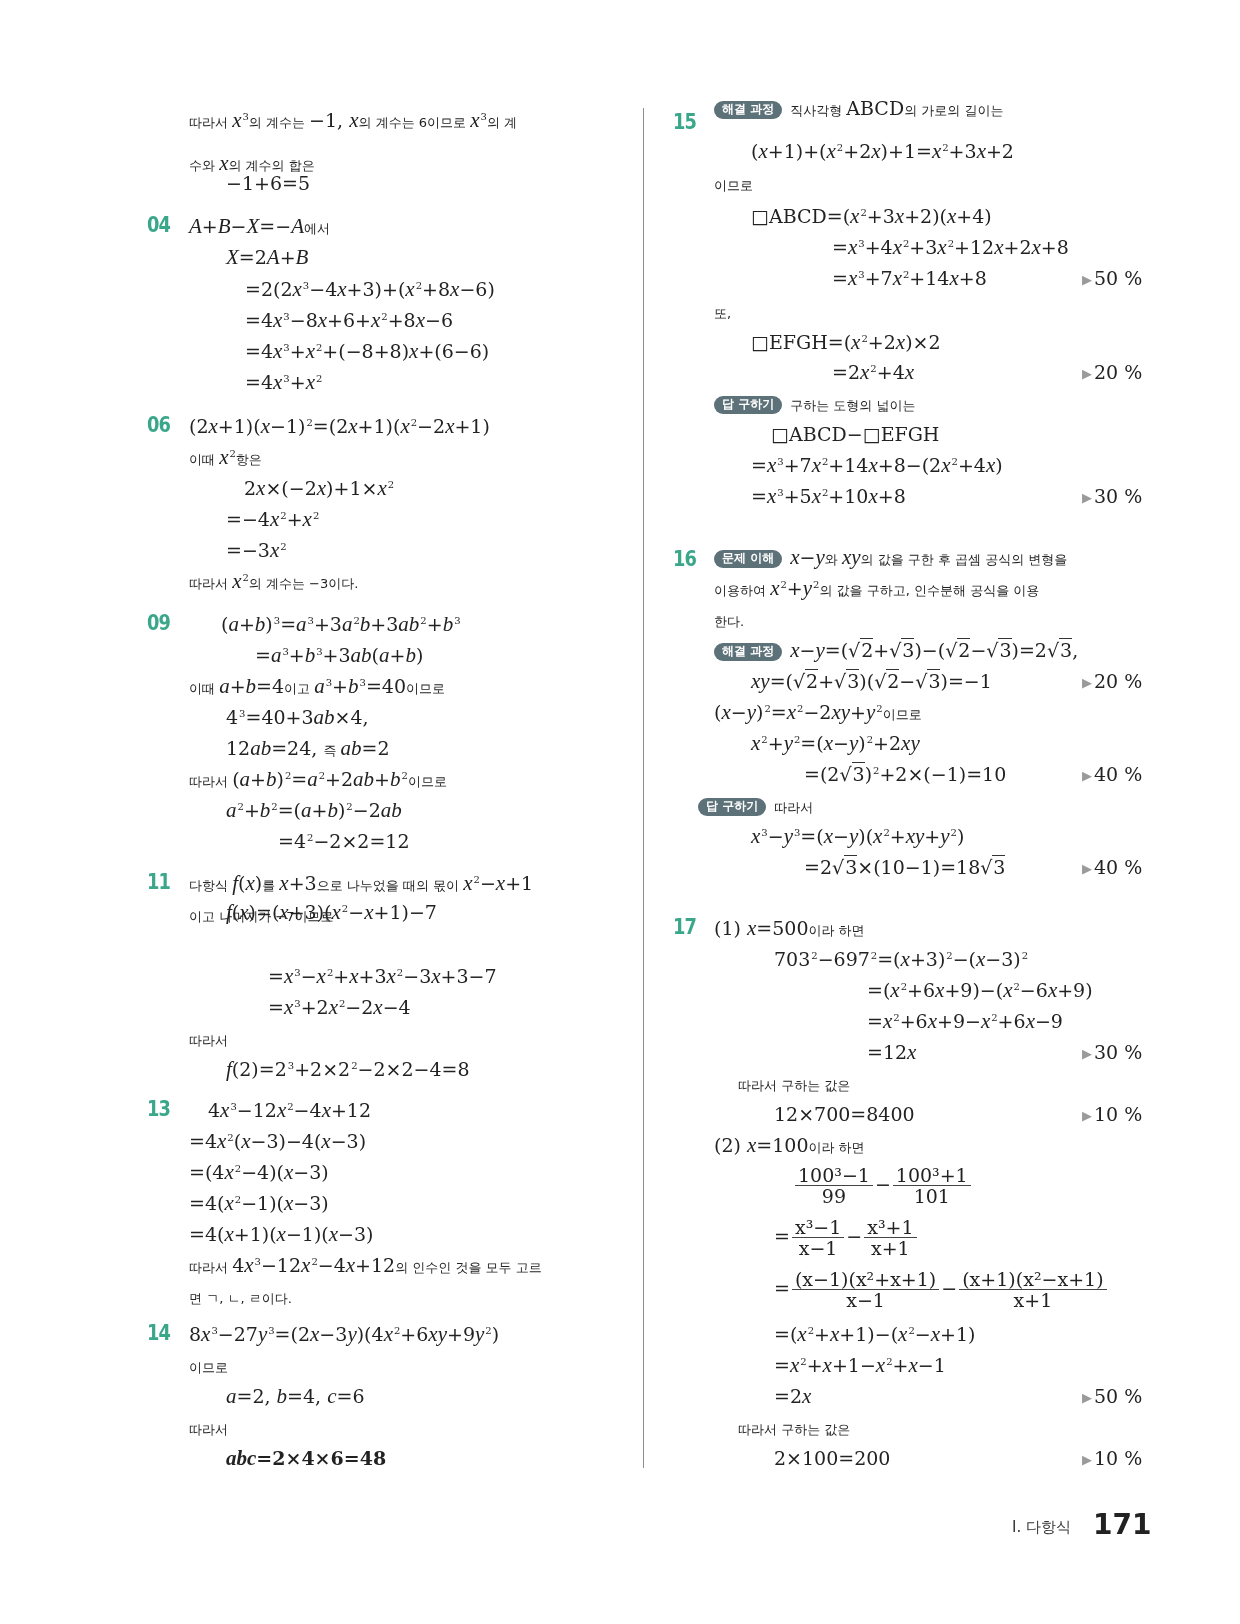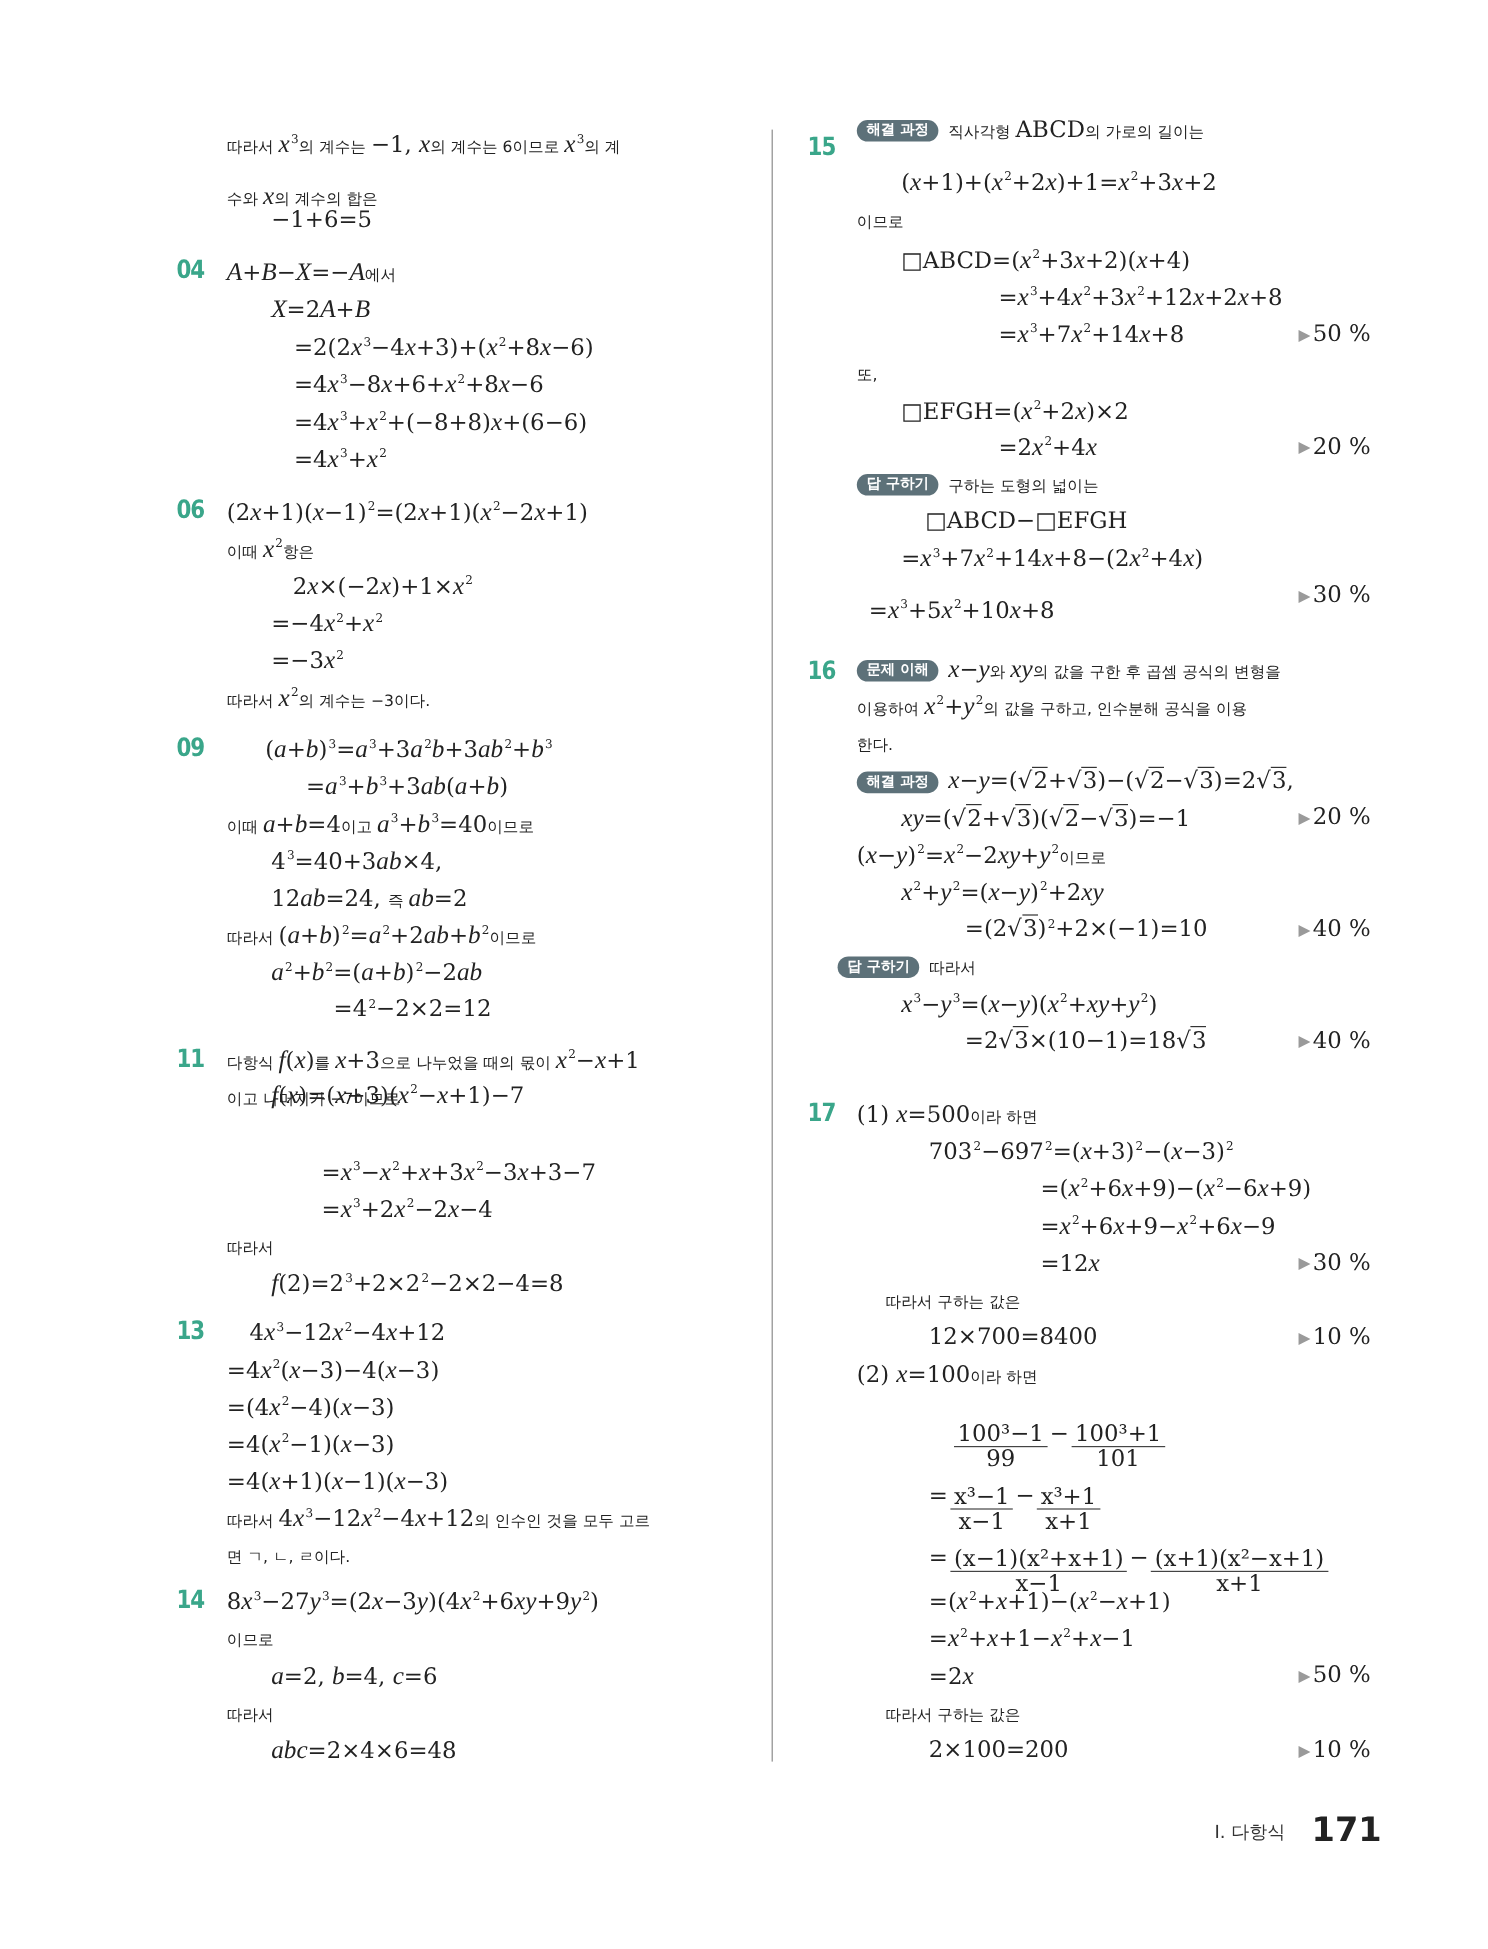--- a/index.html
+++ b/index.html
@@ -12,21 +12,21 @@
   .line i { font-style:italic; font-family:"Liberation Serif","DejaVu Serif",serif; font-size:21px; }
   .line sup { font-size:10px; vertical-align:top; position:relative; top:-3px; margin-left:1px; }
   .qnum { position:absolute; font-family:"DejaVu Sans","Liberation Sans",sans-serif; font-weight:bold;
           font-size:21px; color:#3aa68a; letter-spacing:-1px; transform:scaleX(0.85); transform-origin:left; }
   .badge { display:inline-block; background:#5d7179; color:#fff; border-radius:10px;
            font-family:"DejaVu Sans","Liberation Sans",sans-serif; font-weight:bold; font-size:12px;
            padding:1px 8px 2px 8px; margin-right:8px; vertical-align:2px; line-height:15px; }
   .score { position:absolute; white-space:nowrap; font-size:19px; line-height:24px; }
   .score .tri { color:#9a9a9a; font-size:13px; margin-right:2px; vertical-align:1px; }
   .frac { display:inline-block; vertical-align:middle; text-align:center; margin:0 2px; }
-  .frac .num { display:block; border-bottom:1px solid #444; padding:0 3px; line-height:20px;margin-top:20px; }
+  .frac .num { display:block; border-bottom:1px solid #444; padding:0 3px; line-height:20px; }
   .frac .den { display:block; line-height:20px; }
   .sqrt { border-top:1px solid #333; padding-left:1px; }
   .footer-sec { position:absolute; left:1012px; top:1518px; font-family:"DejaVu Sans","Liberation Sans",sans-serif;
                 font-size:15px; color:#333; }
   .footer-num { position:absolute; left:1093px; top:1508px; font-family:"DejaVu Sans","Liberation Sans",sans-serif;
                 font-size:28px; font-weight:bold; color:#222; }
 </style>
 </head>
 <body>
 
@@ -78,34 +78,34 @@
       <div class="line" style="left: 189px; top: 1129px;"><span>=4</span><i>x</i><sup>2</sup><span>(</span><i>x</i><span>−3)−4(</span><i>x</i><span>−3)</span></div>
       <div class="line" style="left: 189px; top: 1160px;"><span>=(4</span><i>x</i><sup>2</sup><span>−4)(</span><i>x</i><span>−3)</span></div>
       <div class="line" style="left: 189px; top: 1191px;"><span>=4(</span><i>x</i><sup>2</sup><span>−1)(</span><i>x</i><span>−3)</span></div>
       <div class="line" style="left: 189px; top: 1222px;"><span>=4(</span><i>x</i><span>+1)(</span><i>x</i><span>−1)(</span><i>x</i><span>−3)</span></div>
       <div class="line" style="left: 189px; top: 1253px;"><span class="ko">따라서 </span><span>4</span><i>x</i><sup>3</sup><span>−12</span><i>x</i><sup>2</sup><span>−4</span><i>x</i><span>+12</span><span class="ko">의 인수인 것을 모두 고르</span></div>
       <div class="line" style="left: 189px; top: 1284px;"><span class="ko">면 ㄱ, ㄴ, ㄹ이다.</span></div>
       <div class="line" style="left: 189px; top: 1322px;"><span>8</span><i>x</i><sup>3</sup><span>−27</span><i>y</i><sup>3</sup><span>=(2</span><i>x</i><span>−3</span><i>y</i><span>)(4</span><i>x</i><sup>2</sup><span>+6</span><i>xy</i><span>+9</span><i>y</i><sup>2</sup><span>)</span></div>
       <div class="line" style="left: 189px; top: 1353px;"><span class="ko">이므로</span></div>
       <div class="line" style="left: 226px; top: 1384px;"><i>a</i><span>=2, </span><i>b</i><span>=4, </span><i>c</i><span>=6</span></div>
       <div class="line" style="left: 189px; top: 1415px;"><span class="ko">따라서</span></div>
-      <div class="line" style="left: 226px; top: 1446px;"><i>abc</i><span>=2×4×6=48</span></div>
+      <div class="line" style="left: 226px; top: 1446px; font-weight: bold;"><i>abc</i><span>=2×4×6=48</span></div>
       <div class="line" style="left: 714px; top: 96px;"><span class="badge" style="background: rgb(93, 113, 121);">해결 과정</span><span class="ko">직사각형 </span><span>ABCD</span><span class="ko">의 가로의 길이는</span></div>
       <div class="line" style="left: 751px; top: 139px;"><span>(</span><i>x</i><span>+1)+(</span><i>x</i><sup>2</sup><span>+2</span><i>x</i><span>)+1=</span><i>x</i><sup>2</sup><span>+3</span><i>x</i><span>+2</span></div>
       <div class="line" style="left: 714px; top: 171px;"><span class="ko">이므로</span></div>
       <div class="line" style="left: 751px; top: 204px;"><span>□ABCD=(</span><i>x</i><sup>2</sup><span>+3</span><i>x</i><span>+2)(</span><i>x</i><span>+4)</span></div>
       <div class="line" style="left: 832px; top: 235px;"><span>=</span><i>x</i><sup>3</sup><span>+4</span><i>x</i><sup>2</sup><span>+3</span><i>x</i><sup>2</sup><span>+12</span><i>x</i><span>+2</span><i>x</i><span>+8</span></div>
       <div class="line" style="left: 832px; top: 266px;"><span>=</span><i>x</i><sup>3</sup><span>+7</span><i>x</i><sup>2</sup><span>+14</span><i>x</i><span>+8</span></div>
       <div class="line" style="left: 714px; top: 299px;"><span class="ko">또,</span></div>
       <div class="line" style="left: 751px; top: 330px;"><span>□EFGH=(</span><i>x</i><sup>2</sup><span>+2</span><i>x</i><span>)×2</span></div>
       <div class="line" style="left: 832px; top: 360px;"><span>=2</span><i>x</i><sup>2</sup><span>+4</span><i>x</i></div>
       <div class="line" style="left: 714px; top: 391px;"><span class="badge" style="background: rgb(93, 113, 121);">답 구하기</span><span class="ko">구하는 도형의 넓이는</span></div>
       <div class="line" style="left: 771px; top: 422px;"><span>□ABCD−□EFGH</span></div>
       <div class="line" style="left: 751px; top: 453px;"><span>=</span><i>x</i><sup>3</sup><span>+7</span><i>x</i><sup>2</sup><span>+14</span><i>x</i><span>+8−(2</span><i>x</i><sup>2</sup><span>+4</span><i>x</i><span>)</span></div>
-      <div class="line" style="left: 724px; top: 484px; margin-top: 12px;"><span>=</span><i>x</i><sup>3</sup><span>+5</span><i>x</i><sup>2</sup><span>+10</span><i>x</i><span>+8</span></div>
+      <div class="line" style="left: 751px; top: 484px;"><span>=</span><i>x</i><sup>3</sup><span>+5</span><i>x</i><sup>2</sup><span>+10</span><i>x</i><span>+8</span></div>
       <div class="line" style="left: 714px; top: 545px;"><span class="badge" style="background: rgb(93, 113, 121);">문제 이해</span><i>x</i><span>−</span><i>y</i><span class="ko">와 </span><i>xy</i><span class="ko">의 값을 구한 후 곱셈 공식의 변형을</span></div>
       <div class="line" style="left: 714px; top: 576px;"><span class="ko">이용하여 </span><i>x</i><sup>2</sup><span>+</span><i>y</i><sup>2</sup><span class="ko">의 값을 구하고, 인수분해 공식을 이용</span></div>
       <div class="line" style="left: 714px; top: 607px;"><span class="ko">한다.</span></div>
       <div class="line" style="left: 714px; top: 638px;"><span class="badge" style="background: rgb(93, 113, 121);">해결 과정</span><i>x</i><span>−</span><i>y</i><span>=(√</span><span class="sqrt">2</span><span>+√</span><span class="sqrt">3</span><span>)−(√</span><span class="sqrt">2</span><span>−√</span><span class="sqrt">3</span><span>)=2√</span><span class="sqrt">3</span><span>,</span></div>
       <div class="line" style="left: 751px; top: 669px;"><i>xy</i><span>=(√</span><span class="sqrt">2</span><span>+√</span><span class="sqrt">3</span><span>)(√</span><span class="sqrt">2</span><span>−√</span><span class="sqrt">3</span><span>)=−1</span></div>
       <div class="line" style="left: 714px; top: 700px;"><span>(</span><i>x</i><span>−</span><i>y</i><span>)</span><sup>2</sup><span>=</span><i>x</i><sup>2</sup><span>−2</span><i>xy</i><span>+</span><i>y</i><sup>2</sup><span class="ko">이므로</span></div>
       <div class="line" style="left: 751px; top: 731px;"><i>x</i><sup>2</sup><span>+</span><i>y</i><sup>2</sup><span>=(</span><i>x</i><span>−</span><i>y</i><span>)</span><sup>2</sup><span>+2</span><i>xy</i></div>
       <div class="line" style="left: 804px; top: 762px;"><span>=(2√</span><span class="sqrt">3</span><span>)</span><sup>2</sup><span>+2×(−1)=10</span></div>
       <div class="line" style="left: 698px; top: 793px;"><span class="badge" style="background: rgb(93, 113, 121);">답 구하기</span><span class="ko">따라서</span></div>
       <div class="line" style="left: 751px; top: 824px;"><i>x</i><sup>3</sup><span>−</span><i>y</i><sup>3</sup><span>=(</span><i>x</i><span>−</span><i>y</i><span>)(</span><i>x</i><sup>2</sup><span>+</span><i>xy</i><span>+</span><i>y</i><sup>2</sup><span>)</span></div>

